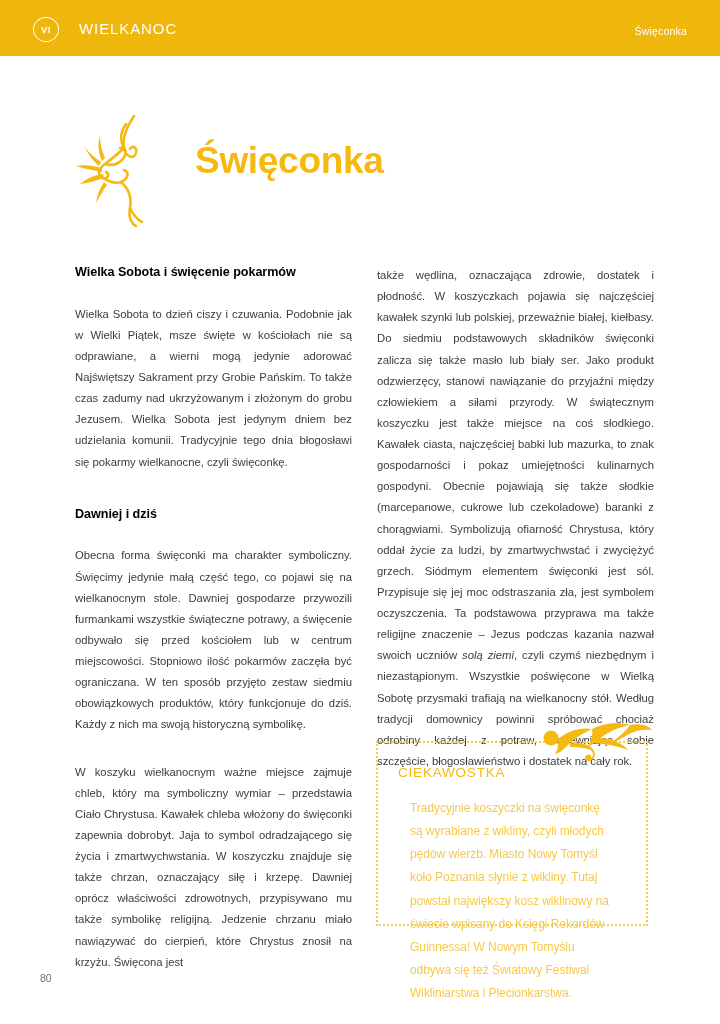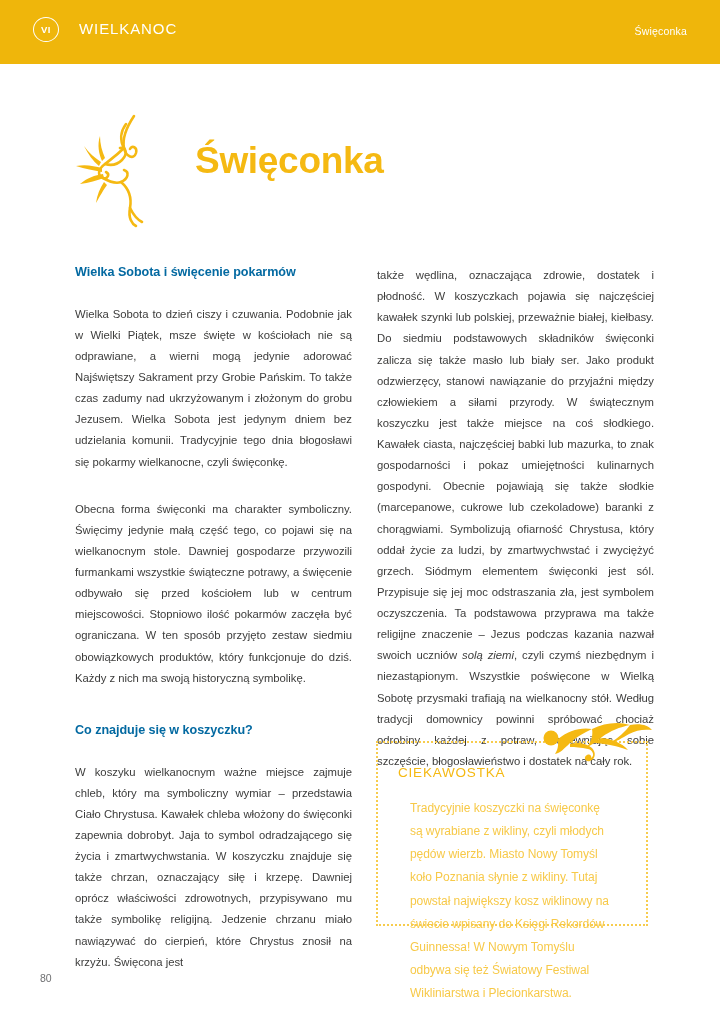--- a/index.html
+++ b/index.html
@@ -13,21 +13,21 @@
     font-family: "Liberation Sans", sans-serif;
     overflow: hidden;
     position: relative;
   }
 
   
   .header-bar {
     position: absolute;
     top: 0; left: 0;
     width: 720px;
-    height: 64px;
+    height: 56px;
     background: #efb60b;
     display: flex;
     align-items: center;
   }
   .chapter-badge {
     position: absolute;
     left: 33px;
     top: 17px;
     width: 26px;
     height: 25px;
@@ -90,21 +90,21 @@
   
   .col {
     position: absolute;
     top: 265px;
     width: 277px;
   }
   .col-left  { left: 75px; }
   .col-right { left: 377px; }
 
   .sec-heading {
-    color: #0369a1;
+    color: #000000;
     font-size: 12.6px;
     font-weight: bold;
     letter-spacing: -0.05px;
     margin: 0 0 23px 0;
     line-height: 1.25;
   }
   .sec-heading.spaced { margin-top: 34px; }
 
   p.body {
     margin: 0 0 26px 0;
@@ -191,23 +191,23 @@
       </g>
     </svg>
   </span>
   <div class="page-title">Święconka</div>
 </div>
 
 <div class="col col-left">
   <h2 class="sec-heading">Wielka Sobota i święcenie pokarmów</h2>
   <p class="body">Wielka Sobota to dzień ciszy i czuwania. Podobnie jak w Wielki Piątek, msze święte w kościołach nie są odprawiane, a wierni mogą jedynie adorować Najświętszy Sakrament przy Grobie Pańskim. To także czas zadumy nad ukrzyżowanym i złożonym do grobu Jezusem. Wielka Sobota jest jedynym dniem bez udzielania komunii. Tradycyjnie tego dnia błogosławi się pokarmy wielkanocne, czyli święconkę.</p>
 
+  <h2 class="sec-heading spaced">Dawniej i dziś</h2>
   <p class="body">Obecna forma święconki ma charakter symboliczny. Święcimy jedynie małą część tego, co pojawi się na wielkanocnym stole. Dawniej gospodarze przywozili furmankami wszystkie świąteczne potrawy, a święcenie odbywało się przed kościołem lub w centrum miejscowości. Stopniowo ilość pokarmów zaczęła być ograniczana. W ten sposób przyjęto zestaw siedmiu obowiązkowych produktów, który funkcjonuje do dziś. Każdy z nich ma swoją historyczną symbolikę.</p>
 
-  <h2 class="sec-heading spaced">Co znajduje się w koszyczku?</h2>
   <p class="body">W koszyku wielkanocnym ważne miejsce zajmuje chleb, który ma symboliczny wymiar – przedstawia Ciało Chrystusa. Kawałek chleba włożony do święconki zapewnia dobrobyt.  Jaja to symbol odradzającego się życia i zmartwychwstania. W koszyczku znajduje się także chrzan, oznaczający siłę i krzepę. Dawniej oprócz właściwości zdrowotnych, przypisywano mu także symbolikę religijną. Jedzenie chrzanu miało nawiązywać do cierpień, które Chrystus znosił na krzyżu. Święcona jest</p>
 </div>
 
 <div class="col col-right">
   <p class="body"><span>także wędlina, oznaczająca zdrowie, dostatek i płodność. W koszyczkach pojawia się najczęściej kawałek szynki lub polskiej, przeważnie białej, kiełbasy. Do siedmiu podstawowych składników święconki zalicza się także masło lub biały ser. Jako produkt odzwierzęcy, stanowi nawiązanie do przyjaźni między człowiekiem a siłami przyrody. W świątecznym koszyczku jest także miejsce na coś słodkiego. Kawałek ciasta, najczęściej babki lub mazurka, to znak gospodarności i pokaz umiejętności kulinarnych gospodyni. Obecnie pojawiają się także słodkie (marcepanowe, cukrowe lub czekoladowe) baranki z chorągwiami. Symbolizują ofiarność Chrystusa, który oddał życie za ludzi, by zmartwychwstać i zwyciężyć grzech. Siódmym elementem święconki jest sól. Przypisuje się jej moc odstraszania zła, jest symbolem oczyszczenia. Ta podstawowa przyprawa ma także religijne znaczenie – Jezus podczas kazania nazwał swoich uczniów </span><em>solą ziemi</em><span>, czyli czymś niezbędnym i niezastąpionym. Wszystkie poświęcone w Wielką Sobotę przysmaki trafiają na wielkanocny stół. Według tradycji domownicy powinni spróbować chociaż odrobiny każdej z potraw, zapewniając sobie szczęście, błogosławieństwo i dostatek na cały rok.</span></p>
 </div>
 
 <div class="fact-box">
   <span class="fact-ornament">
     <svg viewBox="0 0 118 54" width="118" height="54" xmlns="http://www.w3.org/2000/svg">

